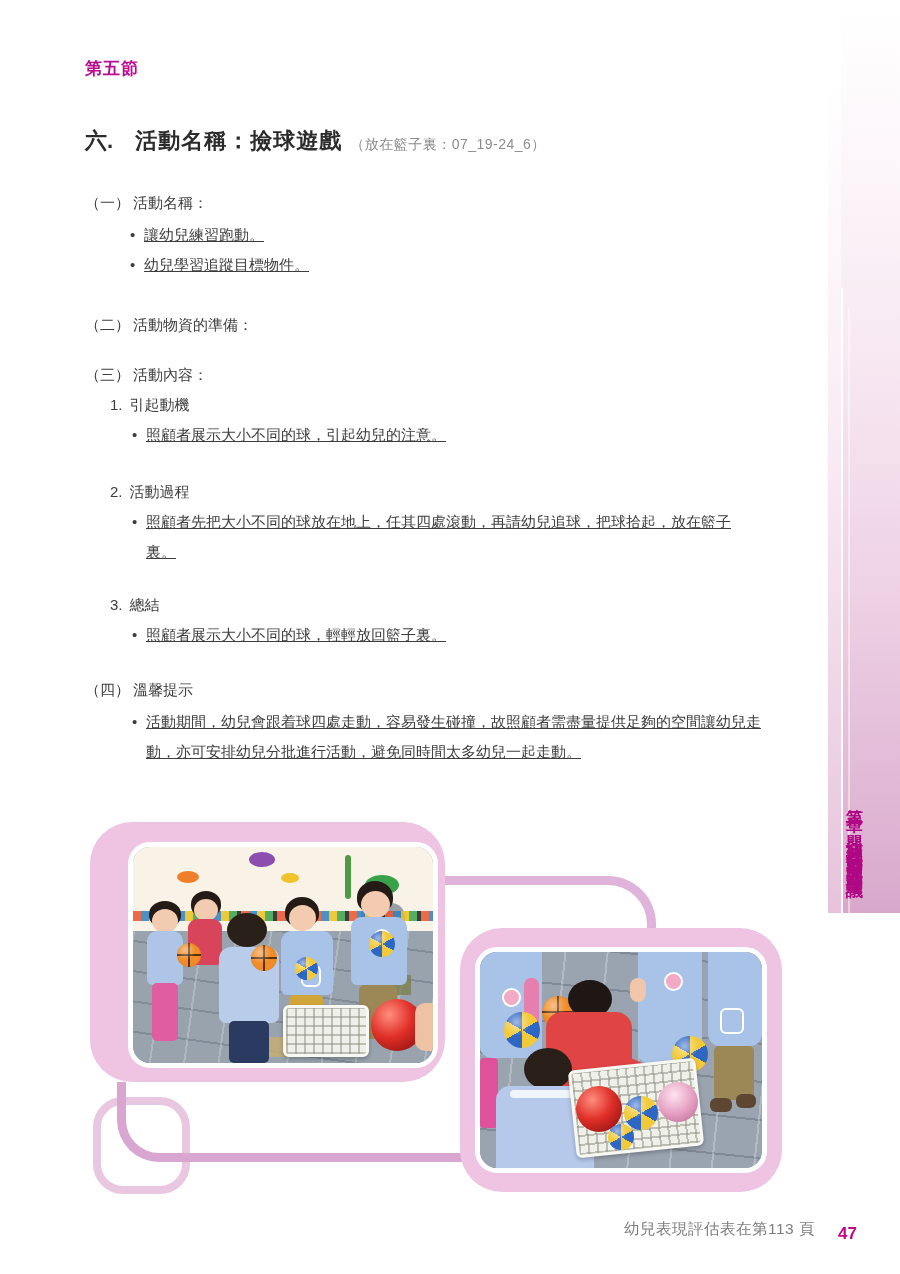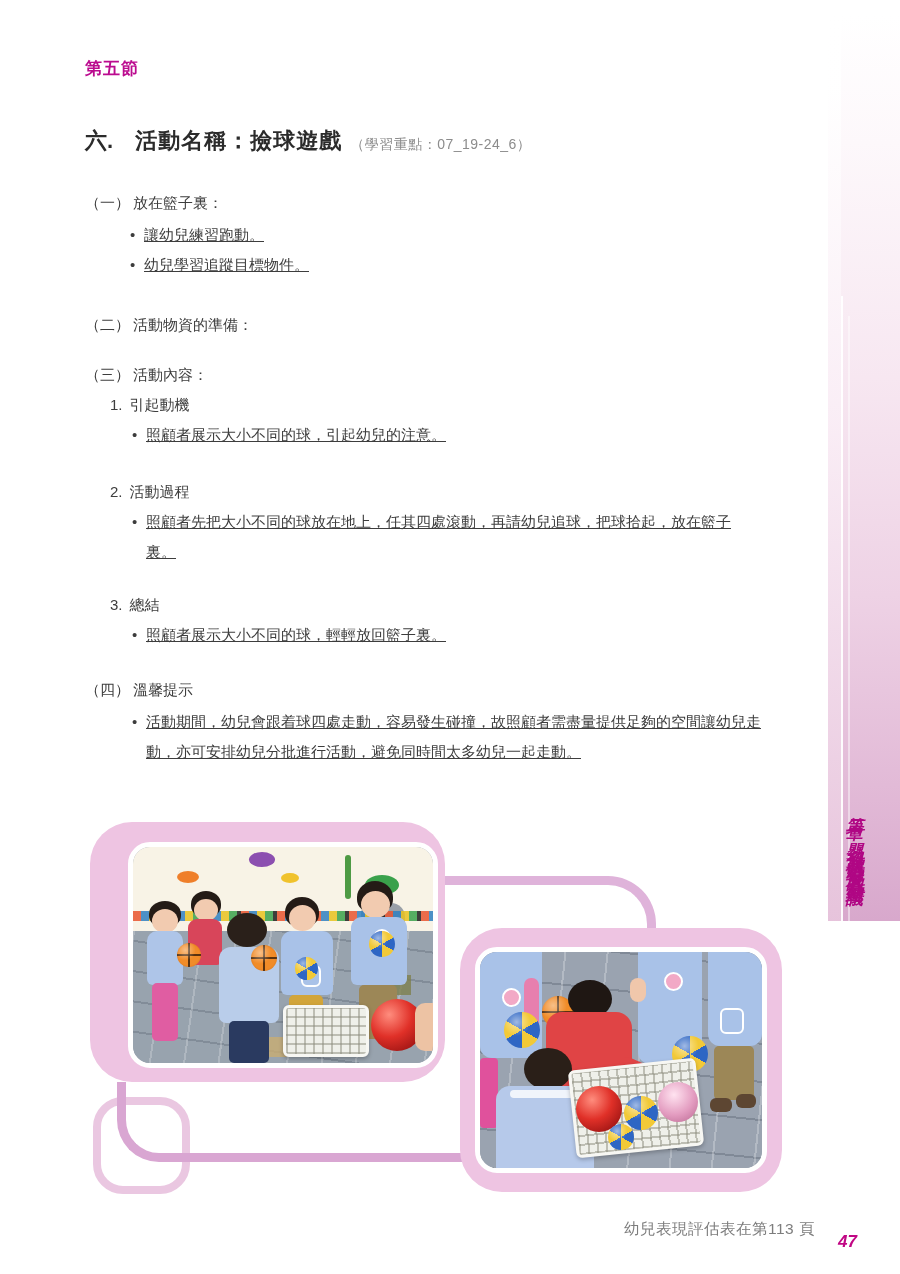--- a/index.html
+++ b/index.html
@@ -70,22 +70,22 @@
   .ball.red{background:radial-gradient(circle at 35% 30%,#ff8d7e,#e03028 45%,#9c1413 85%);}
   .ball.pink{background:radial-gradient(circle at 40% 32%,#ffe3f0,#e39cc0 55%,#c2729b 90%);}
   .basket{position:absolute;box-sizing:border-box;background-color:#eff0ea;
       border:3px solid #f7f7f3;border-radius:6px;box-shadow:0 2px 4px rgba(0,0,0,.25);
       background-image:repeating-linear-gradient(0deg,rgba(140,140,125,.5) 0 2px,transparent 2px 9px),
                        repeating-linear-gradient(90deg,rgba(140,140,125,.5) 0 2px,transparent 2px 9px);}
   .pkt{position:absolute;box-sizing:border-box;border:2px solid #ffffff;border-radius:6px;}
   .bdg{position:absolute;border-radius:50%;background:#f2a9c6;border:2px solid #ffffff;}
 
   
-  .sidebar{left:828px;top:16px;width:72px;height:905px;z-index:4;
-    background:linear-gradient(180deg,#ffffff 0%,#fdf8fb 14%,#f7e7f1 40%,#eed2e5 64%,#e2bad7 85%,#d8a8cc 100%);font-style:italic;}
+  .sidebar{left:828px;top:8px;width:72px;height:905px;z-index:4;
+    background:linear-gradient(180deg,#ffffff 0%,#fdf8fb 14%,#f7e7f1 40%,#eed2e5 64%,#e2bad7 85%,#d8a8cc 100%);}
   .sb-left{position:absolute;left:0;top:0;width:13px;bottom:0;
     background:linear-gradient(180deg,rgba(255,255,255,.95) 8%,rgba(250,238,246,.9) 45%,rgba(232,198,221,.9) 100%);}
   .sb-curve1{position:absolute;left:13px;top:280px;width:120px;height:905px;box-sizing:border-box;
     border-left:2px solid rgba(255,255,255,.95);border-bottom:2px solid rgba(255,255,255,.95);
     border-bottom-left-radius:58px;}
   .sb-curve2{position:absolute;left:20px;top:300px;width:110px;height:845px;box-sizing:border-box;
     border-left:2px solid rgba(255,255,255,.45);border-bottom:2px solid rgba(255,255,255,.85);
     border-bottom-left-radius:50px;}
   .sb-deep{position:absolute;left:12px;right:0;top:1168px;bottom:0;
     background:rgba(203,135,177,.45);border-top-left-radius:58px;}
@@ -100,28 +100,28 @@
 </head>
 <body>
 
 <div class="abs hdr">
   <span>第五節</span>
 </div>
 
 <div class="abs ttl">
   <span class="num">六.</span>
   <span class="big">活動名稱：撿球遊戲</span>
-  <span class="ser">（學習重點：07_19-24_6）</span>
+  <span class="ser">（放在籃子裏：07_19-24_6）</span>
 </div>
 
 <div class="abs content">
 
   <div class="row">
     <span>（一）</span>
-    <span>放在籃子裏：</span>
+    <span>活動名稱：</span>
   </div>
   <div class="bullet mt2">
     <span class="dot">•</span>
     <div class="txt">讓幼兒練習跑動。</div>
   </div>
   <div class="bullet">
     <span class="dot">•</span>
     <div class="txt">幼兒學習追蹤目標物件。</div>
   </div>
 

